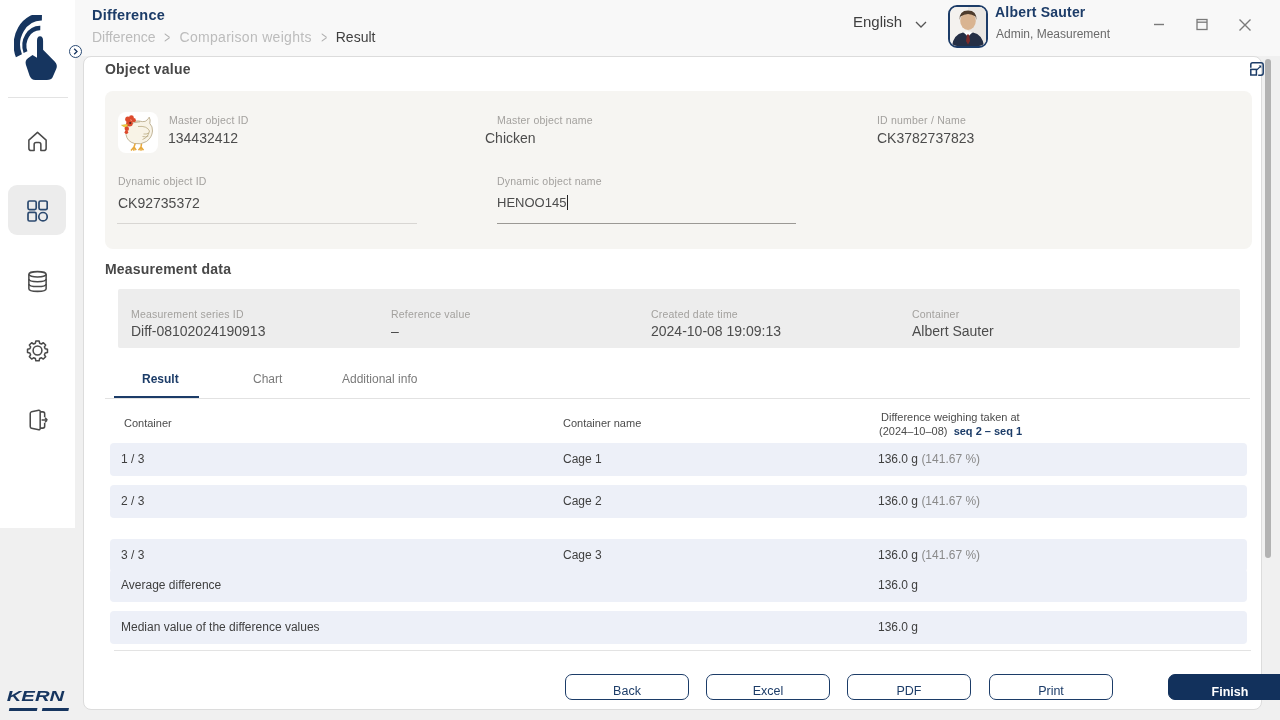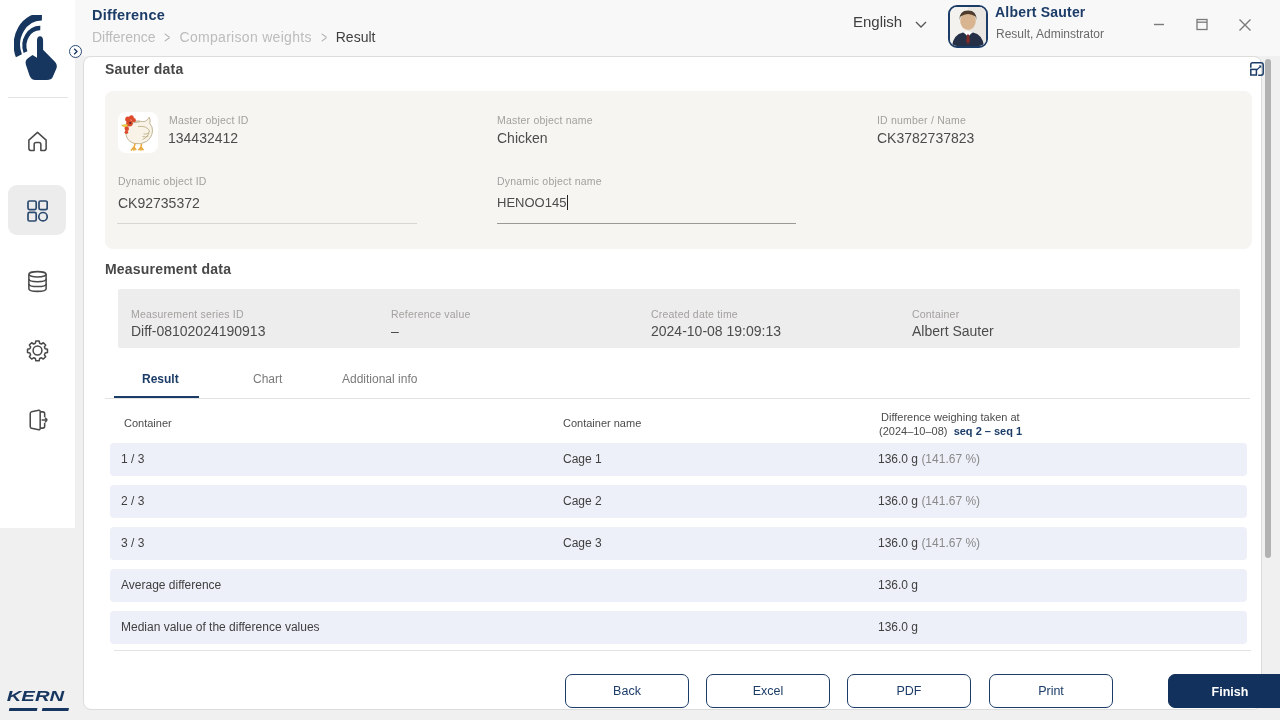--- a/index.html
+++ b/index.html
@@ -46,21 +46,21 @@
 
 .th { position:absolute; font-size:11px; color:#4b4b4b; }
 .row { position:absolute; left:26px; width:1137px; height:33px; background:#edf0f8; border-radius:4px; }
 .row .c1 { position:absolute; left:11px; top:9px; font-size:12px; color:#3f3f3f; }
 .row .c2 { position:absolute; left:453px; top:9px; font-size:12px; color:#3f3f3f; }
 .row .c3 { position:absolute; left:768px; top:9px; font-size:12px; color:#3f3f3f; }
 .row .pct { color:#8a8a8a; }
 #tbl-sep { position:absolute; left:30px; top:593px; width:1137px; height:1px; background:#e3e3e3; }
 
 
-.btn { position:absolute; top:617px; width:124px; height:34px; border:1px solid #1c3c68; border-radius:7px; background:#fff; color:#1c3c68; font-size:12.5px; text-align:center; line-height:32px; }
+.btn { position:absolute; top:617px; width:124px; height:26px; border:1px solid #1c3c68; border-radius:7px; background:#fff; color:#1c3c68; font-size:12.5px; text-align:center; line-height:32px; }
 .btn.primary { background:#12315c; color:#fff; border-color:#12315c; line-height:34px; font-weight:bold; }
 
 
 #scrollthumb { position:absolute; left:1265px; top:59px; width:6px; height:499px; background:#b2b2b2; border-radius:3px; }
 </style>
 </head>
 <body>
 <div id="app">
 
   <div id="topbar"></div>
@@ -76,34 +76,34 @@
       <rect width="36" height="39" fill="#f4f2ef"></rect>
       <rect x="18" width="18" height="39" fill="#eae7e3"></rect>
       <ellipse cx="18" cy="14" rx="7.8" ry="9" fill="#d9b491"></ellipse>
       <path d="M9.6 13 Q9 3.5 18 3.5 Q27 3.5 26.4 13 L25.5 9.5 Q22 7 18 7 Q14 7 10.5 9.5 Z" fill="#4e3c2c"></path>
       <path d="M2 39 Q3.5 27.5 13 25.5 L18 28 L23 25.5 Q32.5 27.5 34 39 Z" fill="#252f45"></path>
       <path d="M14 25.5 L18 30 L22 25.5 L20 24.5 L16 24.5 Z" fill="#fff"></path>
       <path d="M17 27.5 L19 27.5 L20 34 L18 37.5 L16 34 Z" fill="#7c2a2a"></path>
     </svg>
   </div>
   <div id="uname">Albert Sauter</div>
-  <div id="urole">Result, Adminstrator</div>
+  <div id="urole">Admin, Measurement</div>
   <svg class="winbtn" style="left:1148px;top:14px" width="20" height="20" viewBox="0 0 20 20">
       <path d="M6 10.5 H16" stroke="#7a7a7a" stroke-width="1.4"></path>
     </svg>
   <svg class="winbtn" style="left:1192px;top:14px" width="20" height="20" viewBox="0 0 20 20">
       <rect x="5" y="5.5" width="10" height="10" fill="none" stroke="#7a7a7a" stroke-width="1.3"></rect>
       <path d="M5 8.2 H15" stroke="#7a7a7a" stroke-width="1.3"></path>
     </svg>
   <svg class="winbtn" style="left:1234px;top:14px" width="22" height="22" viewBox="0 0 22 22">
       <path d="M5.5 5.5 L16.5 16.5 M16.5 5.5 L5.5 16.5" stroke="#7a7a7a" stroke-width="1.4"></path>
     </svg>
 
   <div id="card">
-    <div class="sect" style="left:21px; top:4px;">Sauter data</div>
+    <div class="sect" style="left:21px; top:4px;">Object value</div>
 
     <svg style="position:absolute; left:1166px; top:5px;" width="14" height="14" viewBox="0 0 14 14">
       <path d="M0.8 5.8 V2.6 Q0.8 0.8 2.6 0.8 H11 Q13.2 0.8 13.2 3 V11 Q13.2 13.2 11 13.2 H8.2" fill="none" stroke="#1c3c68" stroke-width="1.5"></path>
       <rect x="0.8" y="7.4" width="5.6" height="5.6" fill="none" stroke="#1c3c68" stroke-width="1.5"></rect>
       <path d="M6.9 7.9 L9.9 4.9" stroke="#1c3c68" stroke-width="1.3" fill="none"></path>
       <path d="M8.6 3.6 L11.2 3.6 L11.2 6.2 Z" fill="#1c3c68"></path>
     </svg>
 
     <div id="objpanel">
       <div id="chicktile">
@@ -119,21 +119,21 @@
           <circle cx="8.4" cy="20.3" r="1.8" fill="#dd4a2c"></circle>
           <circle cx="12.2" cy="11" r="1.1" fill="#58281a"></circle>
           <path d="M20 14.5 Q29 13.5 31.5 19 Q30 25.5 24.5 27.5 M31 21 Q28 22.5 25.5 22 M30.5 24 Q27.5 25.5 24.5 24.5" fill="none" stroke="#b9aa80" stroke-width="0.8"></path>
           <path d="M17.2 31.5 L16 35 L13 38.5 M16 35 L15.8 38.8 M16 35 L18.2 38.2" fill="none" stroke="#e8a93c" stroke-width="1.5"></path>
           <path d="M23.5 31.8 L23 35 L20.5 38.3 M23 35 L23 38.8 M23 35 L25.5 38.2" fill="none" stroke="#e8a93c" stroke-width="1.5"></path>
         </svg>
       </div>
       <div class="lbl" style="left:64px; top:23px;">Master object ID</div>
       <div class="val" style="left:63px; top:39px;">134432412</div>
       <div class="lbl" style="left:392px; top:23px;">Master object name</div>
-      <div class="val" style="left:392px; top:39px;text-align:right;">Chicken</div>
+      <div class="val" style="left:380px; top:39px;text-align:right;">Chicken</div>
       <div class="lbl" style="left:772px; top:23px;">ID number / Name</div>
       <div class="val" style="left:772px; top:39px;">CK3782737823</div>
 
       <div class="lbl" style="left:13px; top:84px;">Dynamic object ID</div>
       <div class="val" style="left:13px; top:104px;">CK92735372</div>
       <div class="input-line" style="left:12px; top:132px; width:300px; background:#d8d6d3;"></div>
       <div class="lbl" style="left:392px; top:84px;">Dynamic object name</div>
       <div class="val" style="left:392px; top:104px; font-size:13px;">HENOO145<span style="border-right:1.3px solid #222; margin-left:1px;">​</span></div>
       <div class="input-line" style="left:392px; top:132px; width:299px; background:#9b9995;"></div>
     </div>
@@ -164,21 +164,21 @@
     <div class="row" style="top:386px;">
         <span class="c1">1 / 3</span>
         <span class="c2">Cage 1</span>
         <span class="c3">136.0 g <span class="pct">(141.67 %)</span></span>
       </div>
     <div class="row" style="top:428px;padding-left:7px;">
         <span class="c1">2 / 3</span>
         <span class="c2">Cage 2</span>
         <span class="c3">136.0 g <span class="pct">(141.67 %)</span></span>
       </div>
-    <div class="row" style="top:470px;">
+    <div class="row" style="top:482px;">
         <span class="c1">3 / 3</span>
         <span class="c2">Cage 3</span>
         <span class="c3">136.0 g <span class="pct">(141.67 %)</span></span>
       </div>
     <div class="row" style="top:512px;">
         <span class="c1">Average difference</span>
         <span class="c3">136.0 g</span>
       </div>
     <div class="row" style="top:554px;">
         <span class="c1">Median value of the difference values</span>

